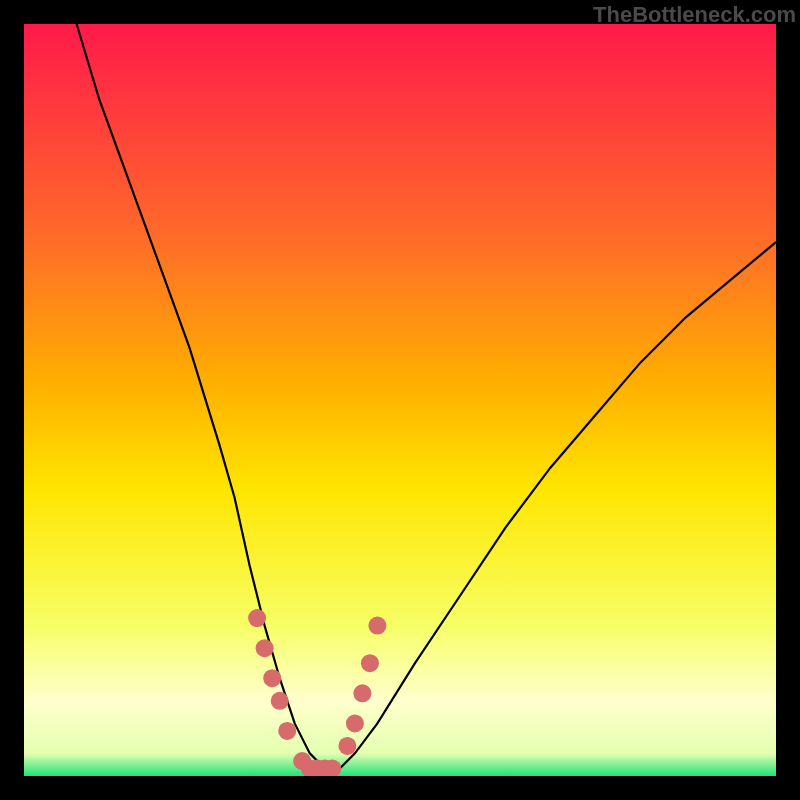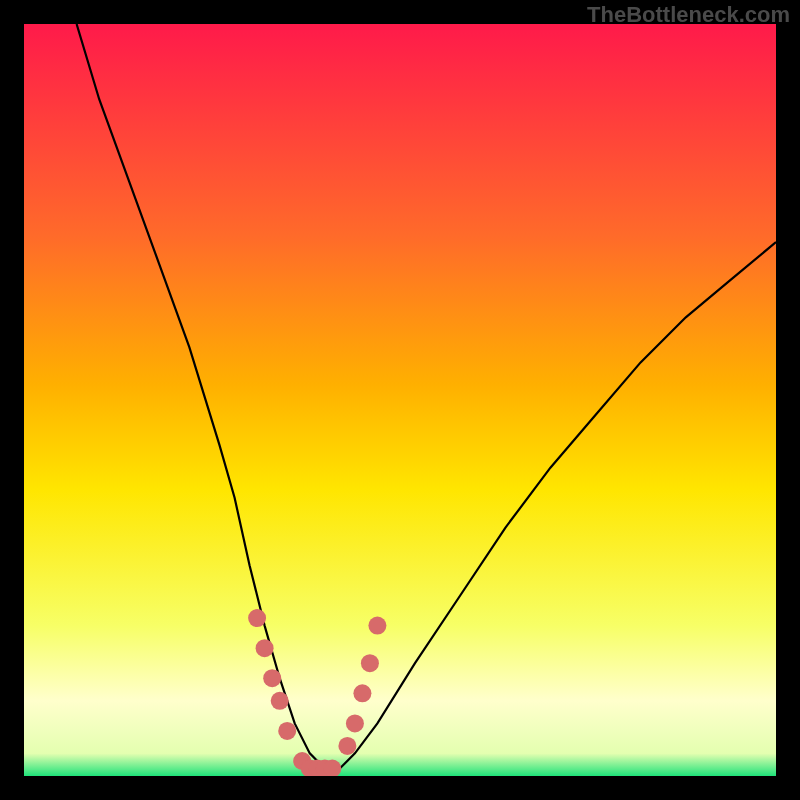--- a/index.html
+++ b/index.html
@@ -1,17 +1,17 @@
 <!DOCTYPE html>
 <html><head>
 <meta charset="utf-8">
 <style>
 html,body{margin:0;padding:0;width:800px;height:800px;background:#000;overflow:hidden;font-family:Arial,Helvetica,sans-serif}
 .frame{position:absolute;left:24px;top:24px;width:752px;height:752px;}
-.watermark{position:absolute;top:2px;right:10px;color:#4a4a4a;font-size:22px;font-weight:600;z-index:5}
+.watermark{position:absolute;top:2px;right:4px;color:#4a4a4a;font-size:22px;font-weight:600;z-index:5}
 svg{display:block}
 </style>
 </head>
 <body>
 
 <div class="watermark">TheBottleneck.com</div>
 
 <div class="frame">
 <svg width="752" height="752" viewBox="0 0 752 752" preserveAspectRatio="none">
   <defs>

